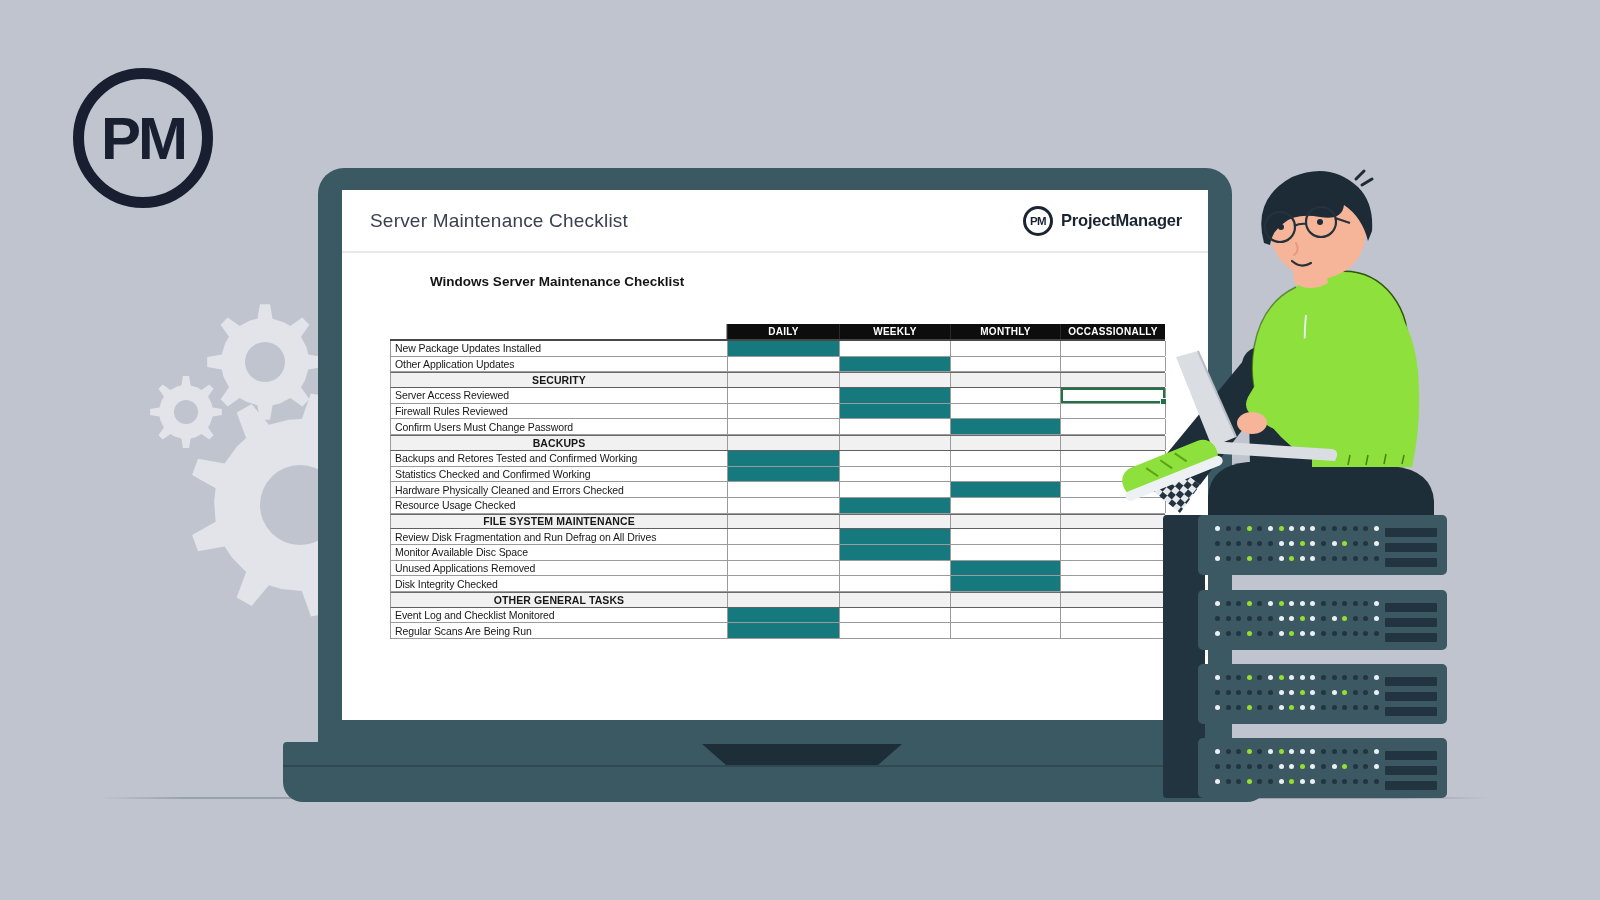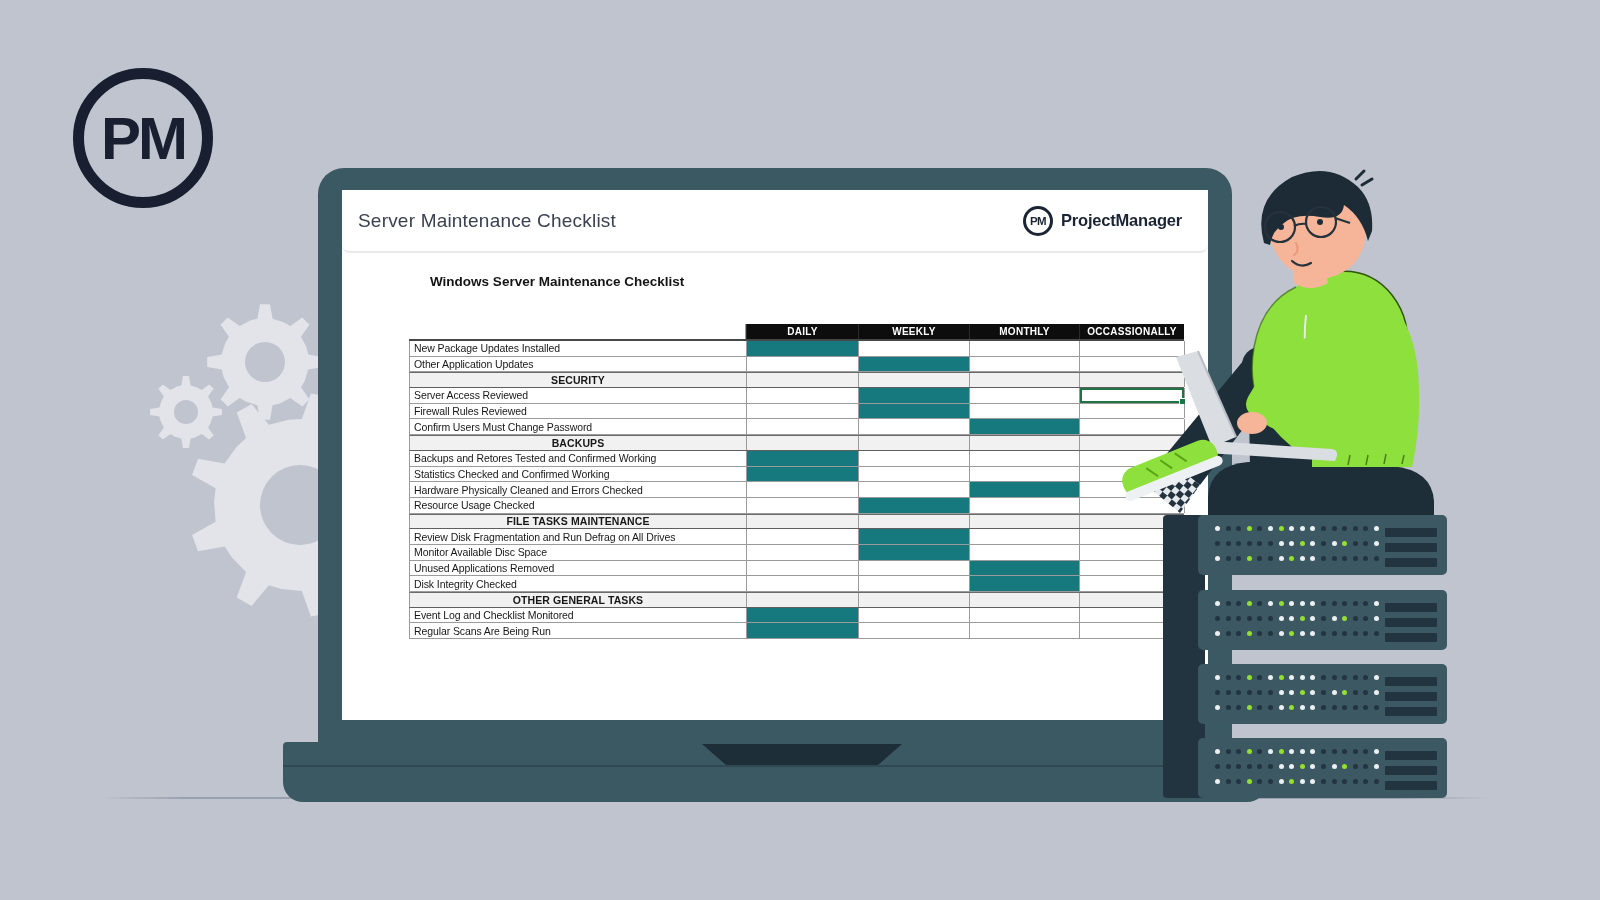--- a/index.html
+++ b/index.html
@@ -26,32 +26,32 @@
   .laptop-base { position:absolute; left:283px; top:742px; width:984px; height:60px; background:#3b5963;
     border-radius:4px 4px 20px 20px; }
   .laptop-base::after { content:""; position:absolute; left:0; right:0; top:23px; height:2px; background:rgba(10,25,32,.25); }
   .notch { position:absolute; left:419px; top:2px; width:200px; height:21px; background:#1d2e38;
     clip-path:polygon(0 0,100% 0,88% 100%,12% 100%); }
 
   .screen { position:absolute; left:24px; top:22px; width:866px; height:530px; background:#ffffff; overflow:hidden; }
 
   
   .doc-header { position:absolute; left:0; top:0; width:100%; height:63px; border-bottom:2px solid #e9e9e9;
-    display:flex; align-items:center; justify-content:space-between; padding:0 26px 0 16px;border-radius:8px; }
+    display:flex; align-items:center; justify-content:space-between; padding:0 26px 0 28px; }
   .doc-title { font-size:19px; color:#3a4150; letter-spacing:.2px; }
   .doc-logo { display:flex; align-items:center; gap:8px; }
   .logo-circle { width:30px; height:30px; border:3px solid #1b2433; border-radius:50%;
     display:flex; align-items:center; justify-content:center; }
   .logo-circle span { font-size:11.5px; font-weight:800; color:#1b2433; letter-spacing:-.5px; }
   .logo-name { font-size:16.5px; font-weight:800; color:#1b2433; letter-spacing:-.2px; }
 
   .doc-subtitle { position:absolute; left:88px; top:84px; font-size:13.5px; font-weight:700; color:#141414; }
 
   
-  .ctable { position:absolute; left:67px; top:134px; width:775px; font-size:10.5px; color:#171717; letter-spacing:-.1px; }
+  .ctable { position:absolute; left:48px; top:134px; width:775px; font-size:10.5px; color:#171717; letter-spacing:-.1px; }
   .trow { display:grid; grid-template-columns:337px 112px 111px 110px 105px; }
   .thead { height:17px; border-bottom:2px solid #474747; }
   .th-task { background:transparent; }
   .th-col { background:#0d0d0d; color:#ffffff; font-weight:700; font-size:10px; letter-spacing:.3px;
     display:flex; align-items:center; justify-content:center; border-left:1px solid #2a2a2a; }
   .rsec { height:15.7px; background:#f1f1f1; border-bottom:1px solid #5f5f5f; border-top:1px solid #6b6b6b; border-left:1px solid #9b9b9b; }
   .rbody { height:15.7px; background:#ffffff; border-bottom:1px solid #9b9b9b; border-left:1px solid #9b9b9b; }
   .cell { border-right:1px solid #9b9b9b; display:flex; align-items:center; position:relative; }
   .sec-label { justify-content:center; font-weight:700; letter-spacing:.1px; background:#f1f1f1; }
   .sec-cell { background:#f1f1f1; }
@@ -186,21 +186,21 @@
               <div class="cell fcell"></div>
             </div>
             <div class="trow rbody">
               <div class="cell task">Resource Usage Checked</div>
               <div class="cell fcell"></div>
               <div class="cell fcell marked"></div>
               <div class="cell fcell"></div>
               <div class="cell fcell"></div>
             </div>
             <div class="trow rsec">
-              <div class="cell sec-label">FILE TASKS MAINTENANCE</div>
+              <div class="cell sec-label">FILE SYSTEM MAINTENANCE</div>
               <div class="cell sec-cell"></div>
               <div class="cell sec-cell"></div>
               <div class="cell sec-cell"></div>
               <div class="cell sec-cell"></div>
             </div>
             <div class="trow rbody">
               <div class="cell task">Review Disk Fragmentation and Run Defrag on All Drives</div>
               <div class="cell fcell"></div>
               <div class="cell fcell marked"></div>
               <div class="cell fcell"></div>

